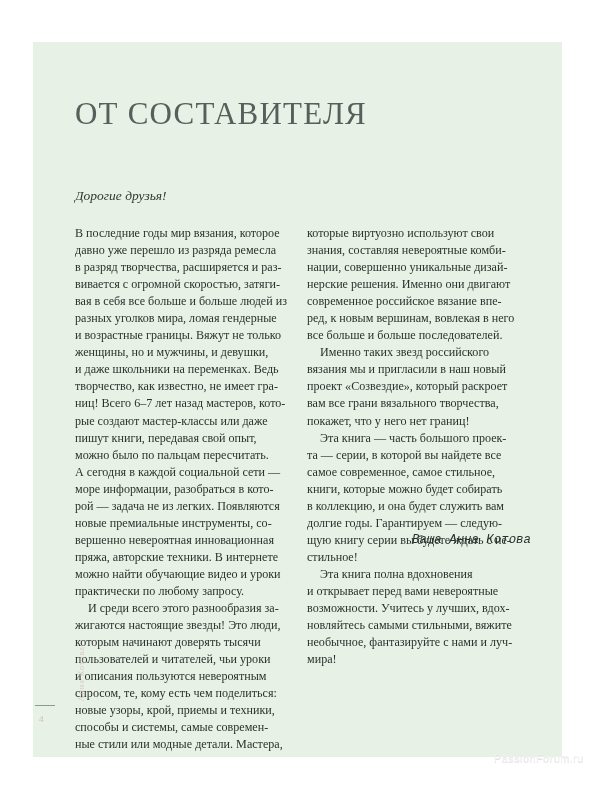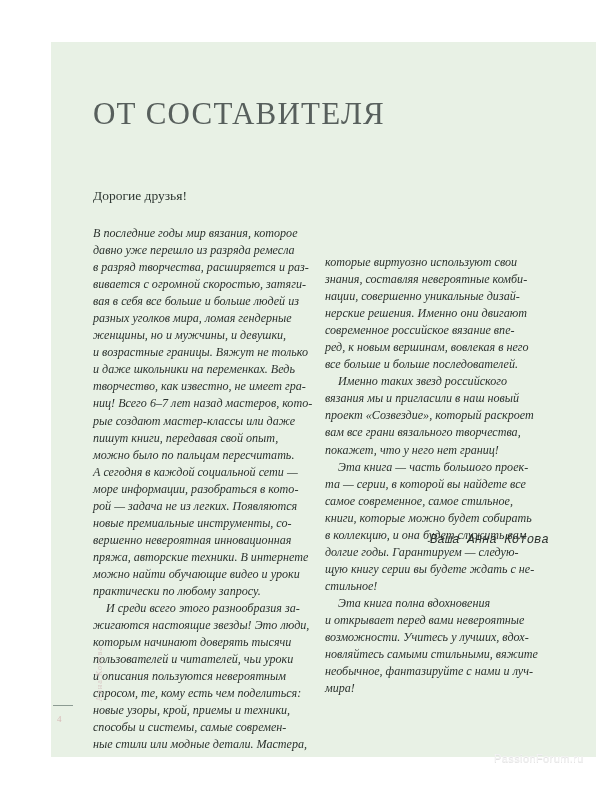--- a/index.html
+++ b/index.html
@@ -10,26 +10,25 @@
   body {
     width: 610px;
     height: 800px;
     position: relative;
     overflow: hidden;
     font-family: "Liberation Serif", serif;
   }
 
   #page-sheet {
     position: absolute;
-    left: 51px;
+    left: 33px;
     top: 42px;
     width: 529px;
     height: 715px;
     background: #e8f1e5;
-    padding-left: 16px;
   }
 
   
   #page-title {
     position: absolute;
     left: 42px;
     top: 33px;
     font-family: "Liberation Serif", serif;
     font-size: 31px;
     letter-spacing: 1.2px;
@@ -37,38 +36,38 @@
     white-space: nowrap;
     font-weight: 400;
   }
 
   
   #greeting {
     position: absolute;
     left: 42px;
     top: 146px;
     font-family: "Liberation Serif", serif;
+    font-style: italic;
     font-size: 13.5px;
     color: #2f3833;
     white-space: nowrap;
   }
 
   
   .column {
     position: absolute;
     top: 183px;
     width: 224px;
     font-family: "Liberation Serif", serif;
     font-size: 12.1px;
     line-height: 17.05px;
     color: #2b322e;
-    font-style: italic;
   }
   #col-left  { left: 42px; }
-  #col-right { left: 274px; margin-top: 29px; }
+  #col-right { left: 274px; }
 
   .para { margin: 0; }
   .para .ln { display: block; white-space: nowrap; }
   .para .ln.indent { text-indent: 13px; }
 
   
   #signature {
     position: absolute;
     left: 274px;
     top: 491px;
@@ -136,22 +135,22 @@
   <div id="greeting">Дорогие друзья!</div>
 
   <div class="column" id="col-left">
       <p class="para">
         <span class="ln">В последние годы мир вязания, которое</span>
         <span class="ln">давно уже перешло из разряда ремесла</span>
         <span class="ln">в разряд творчества, расширяется и раз-</span>
         <span class="ln">вивается с огромной скоростью, затяги-</span>
         <span class="ln">вая в себя все больше и больше людей из</span>
         <span class="ln">разных уголков мира, ломая гендерные</span>
+        <span class="ln">и возрастные границы. Вяжут не только</span>
         <span class="ln">женщины, но и мужчины, и девушки,</span>
-        <span class="ln">и возрастные границы. Вяжут не только</span>
         <span class="ln">и даже школьники на переменках. Ведь</span>
         <span class="ln">творчество, как известно, не имеет гра-</span>
         <span class="ln">ниц! Всего 6–7 лет назад мастеров, кото-</span>
         <span class="ln">рые создают мастер-классы или даже</span>
         <span class="ln">пишут книги, передавая свой опыт,</span>
         <span class="ln">можно было по пальцам пересчитать.</span>
         <span class="ln">А сегодня в каждой социальной сети —</span>
         <span class="ln">море информации, разобраться в кото-</span>
         <span class="ln">рой — задача не из легких. Появляются</span>
         <span class="ln">новые премиальные инструменты, со-</span>

